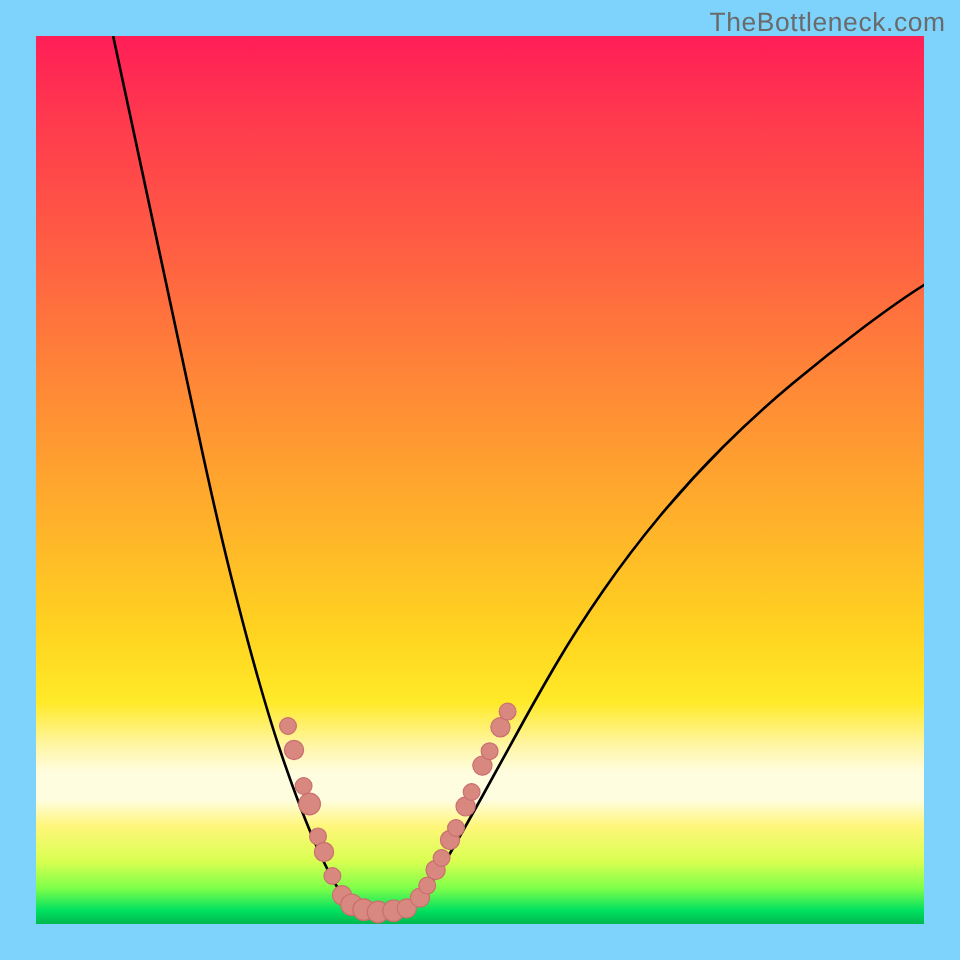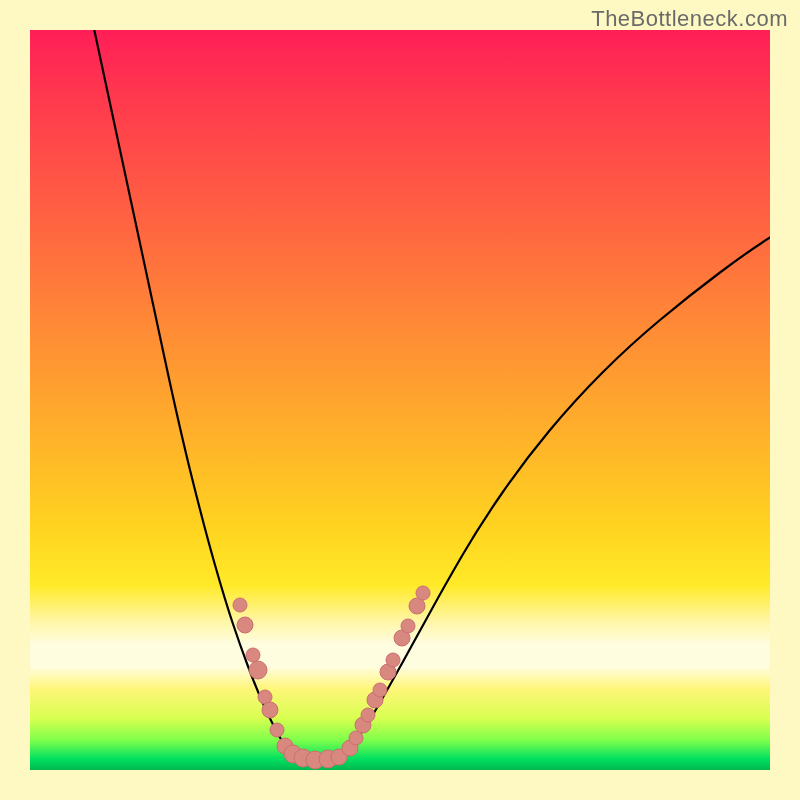--- a/index.html
+++ b/index.html
@@ -1,21 +1,21 @@
 <!DOCTYPE html>
 <html><head>
 <meta charset="utf-8">
 <style>
   * { margin: 0; padding: 0; box-sizing: border-box; }
   html, body { width: 800px; height: 800px; overflow: hidden; background: #000; }
   .frame {
     position: relative;
     width: 800px;
     height: 800px;
-    background: #fef9c3;
+    background: #7dd3fc;
   }
   .plot-area {
     position: absolute;
     left: 30px;
     top: 30px;
     width: 740px;
     height: 740px;
     overflow: hidden;
   }
   .gradient-bg {

